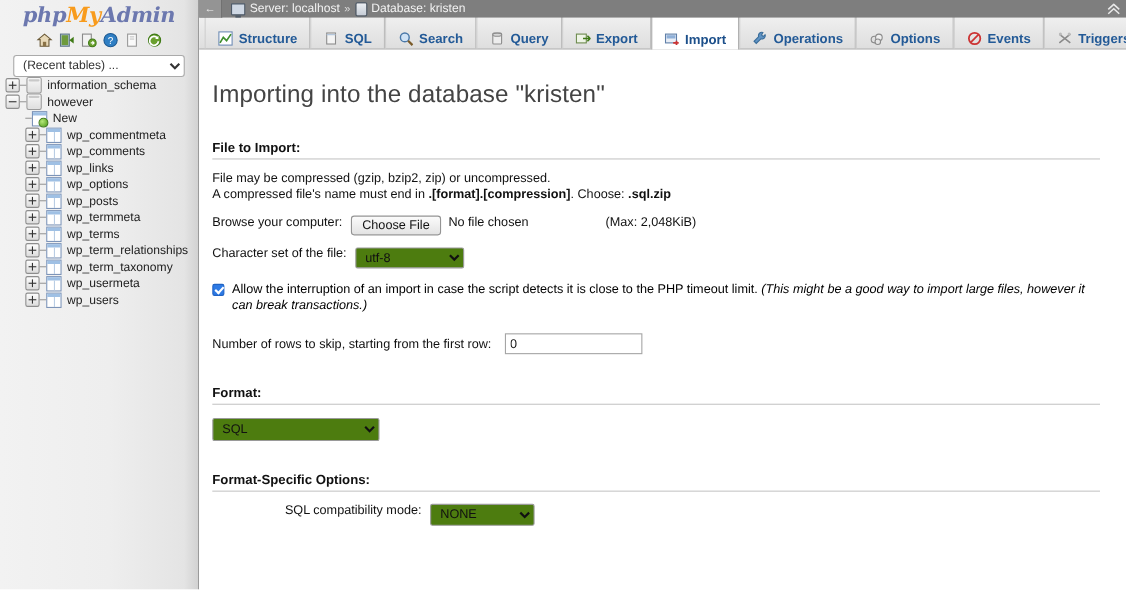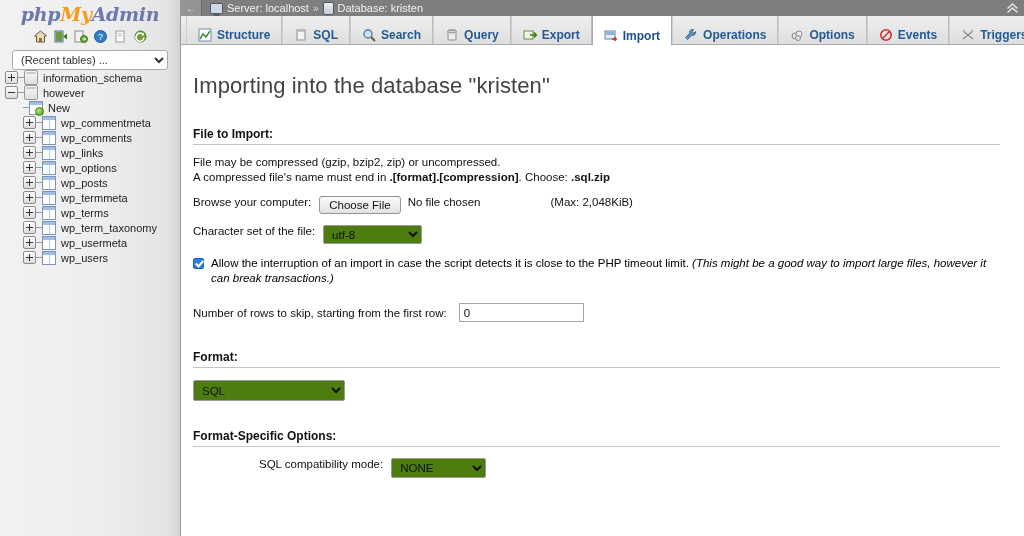--- a/index.html
+++ b/index.html
@@ -273,20 +273,26 @@
         <div class="tnode lvl2">
           <span class="expander plus"></span>
           <span class="connector"></span>
           <span class="tblicon"></span>
           <span class="tlabel">wp_terms</span>
         </div>
         <div class="tnode lvl2">
           <span class="expander plus"></span>
           <span class="connector"></span>
           <span class="tblicon"></span>
+          <span class="tlabel">wp_term_relationships</span>
+        </div>
+        <div class="tnode lvl2">
+          <span class="expander plus"></span>
+          <span class="connector"></span>
+          <span class="tblicon"></span>
           <span class="tlabel">wp_term_taxonomy</span>
         </div>
         <div class="tnode lvl2">
           <span class="expander plus"></span>
           <span class="connector"></span>
           <span class="tblicon"></span>
           <span class="tlabel">wp_usermeta</span>
         </div>
         <div class="tnode lvl2">
           <span class="expander plus"></span>

